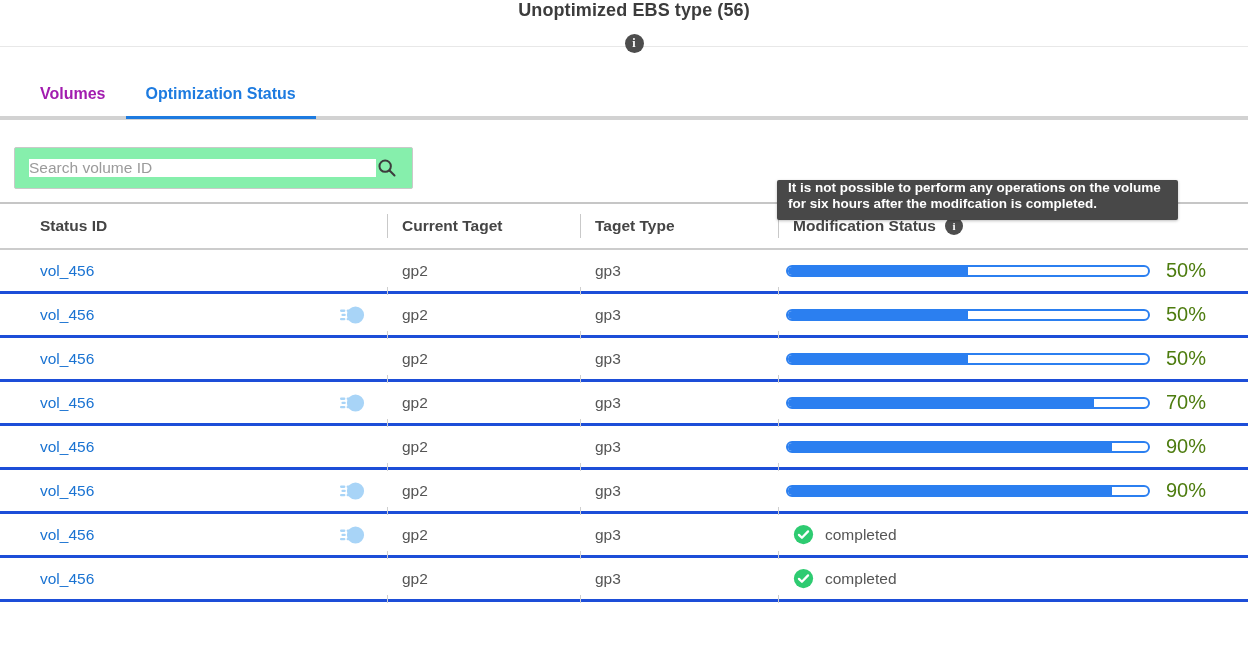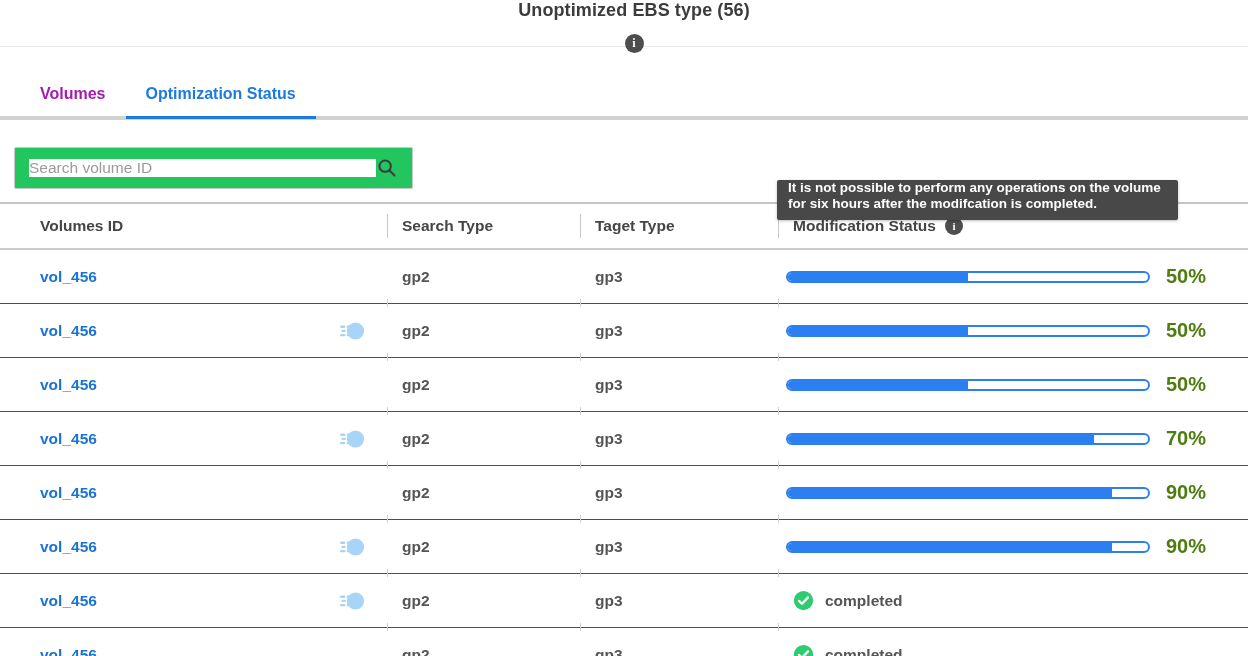--- a/index.html
+++ b/index.html
@@ -20,35 +20,35 @@
     display:inline-flex; align-items:center; justify-content:center; cursor:pointer; flex:0 0 auto;
   }
 
   
   .tabs-row { margin-top:30px; padding-left:20px; border-bottom:4px solid #d2d2d2; display:flex; }
   .tab { font-size:16px; font-weight:700; color:#a21caf; padding:8px 20px 13px; cursor:pointer; }
   .tab.active { color:#1d7be0; border-bottom:3px solid #1d7be0; margin-bottom:-3px; padding-bottom:1px; }
 
   
   .search-row { margin:27px 0 0 14px; }
-  .search-box { width:399px; height:42px; border:1px solid #c9c9c9; border-radius:2px; display:flex; align-items:center; padding:14px 14px; background:#22c55e; }
+  .search-box { width:399px; height:42px; border:1px solid #c9c9c9; border-radius:2px; display:flex; align-items:center; padding:14px 14px; background:#86efac; }
   .search-box input { flex:1; border:none; outline:none; font-size:15.5px; color:#444; font-family:"Liberation Sans", sans-serif; }
   .search-box input::placeholder { color:#9b9b9b; }
   .search-icon { width:22px; height:22px; flex:0 0 auto; cursor:pointer; }
 
   
   .table { margin-top:13px; }
   .grid-row { display:grid; grid-template-columns:387px 193px 198px 1fr; align-items:center; }
   .thead { border-top:2px solid #c6c6c6; border-bottom:2px solid #cccccc; height:48px; font-size:15.5px; font-weight:700; color:#454545; }
   .th { position:relative; padding-left:15px; height:100%; display:flex; align-items:center; gap:9px; }
   .th.first { padding-left:40px; }
   .th:not(.first)::before { content:""; position:absolute; left:0; top:50%; transform:translateY(-50%); width:1px; height:24px; background:#c9c9c9; }
   .th .info-badge { width:18px; height:18px; font-size:11px; }
 
-  .trow { height:54px; border-bottom:1px solid #1d4ed8; font-size:15.5px; color:#555;font-weight:bold; }
+  .trow { height:44px; border-bottom:3px solid #1d4ed8; font-size:15.5px; color:#555; }
   .cell { position:relative; padding-left:15px; height:100%; display:flex; align-items:center; }
   .cell:not(.c1)::before { content:""; position:absolute; left:0; bottom:-4px; width:1px; height:8px; background:#cfcfcf; }
   .c1 { padding-left:40px; padding-right:22px; justify-content:space-between; }
   .vol-link { color:#1a73d2; text-decoration:none; cursor:pointer; }
   .fast-icon { width:26px; height:24px; display:inline-flex; }
 
   
   .c4 { padding-left:8px; gap:10px; }
   .progress-wrap { display:flex; align-items:center; gap:10px; }
   .progress-track { width:364px; height:12px; border:2px solid var(--progress-blue); border-radius:7px; background:#fff; overflow:hidden; }
@@ -88,24 +88,24 @@
         <circle cx="10" cy="10" r="6.2"></circle>
         <line x1="14.8" y1="14.8" x2="20.2" y2="20.2" stroke-linecap="round"></line>
       </svg>
     </span>
   </div>
 </div>
 
 <div class="table">
   <div class="grid-row thead">
     <div class="th first">
-        <span>Volumes ID</span>
+        <span>Status ID</span>
       </div>
     <div class="th">
-        <span>Search Type</span>
+        <span>Current Taget</span>
       </div>
     <div class="th">
         <span>Taget Type</span>
       </div>
     <div class="th">
       <span>Modification Status</span>
       <span class="info-badge">i</span>
     </div>
   </div>
   <div id="tbody">

